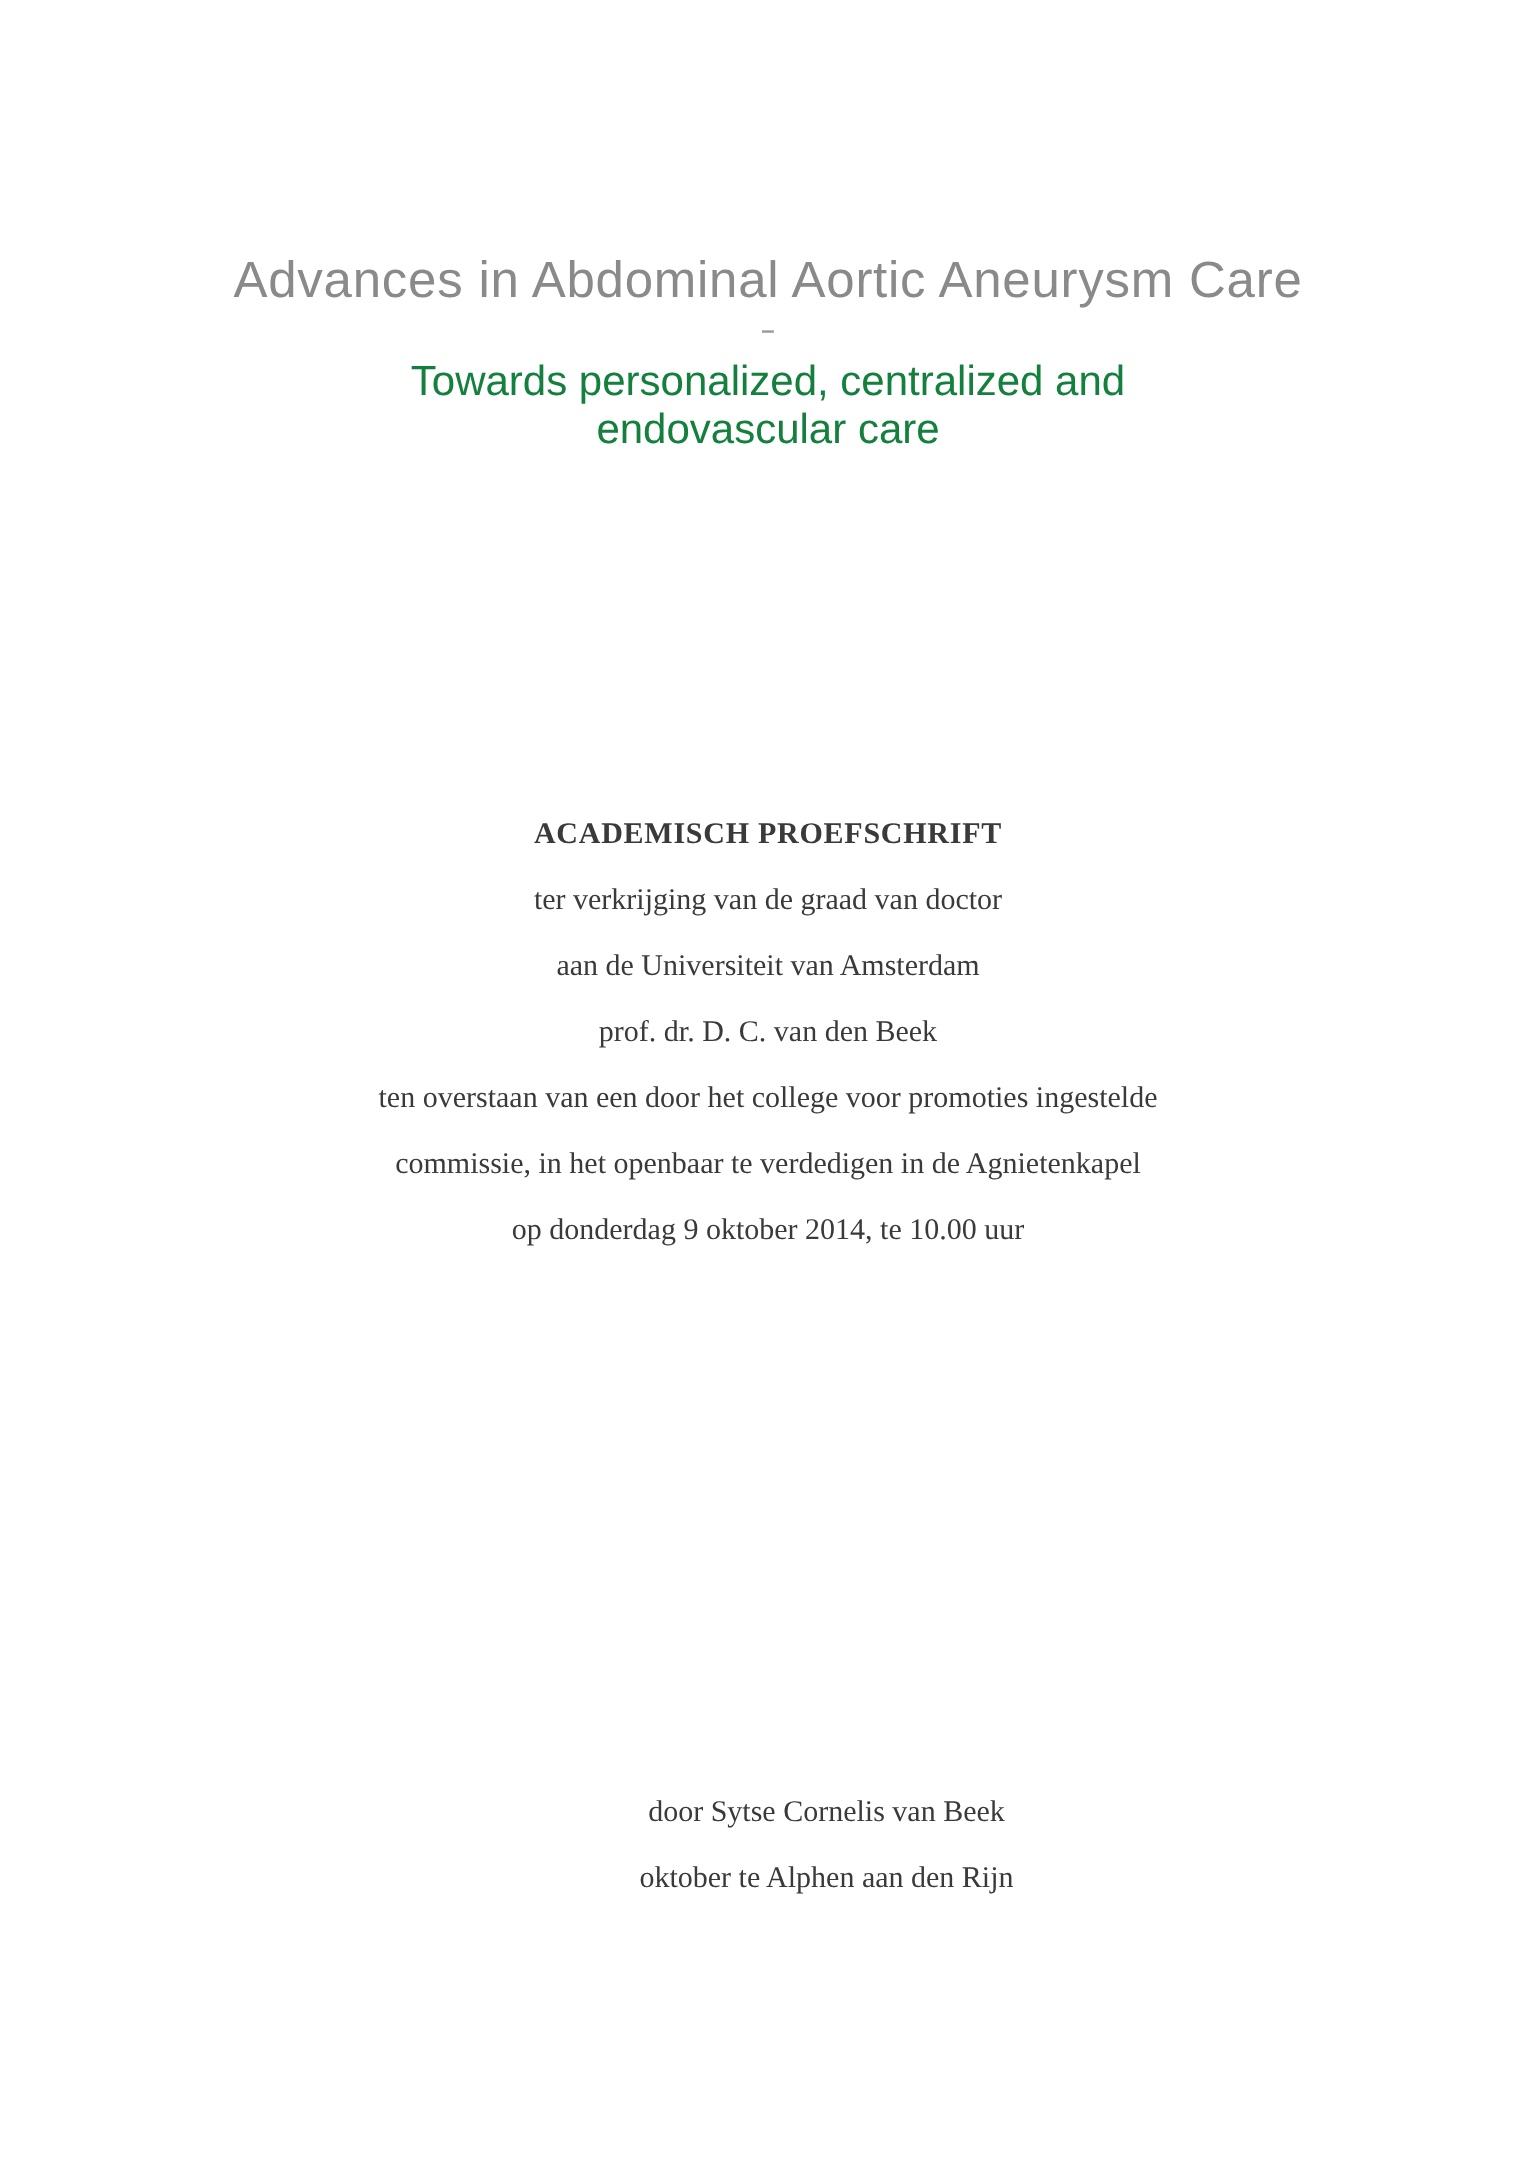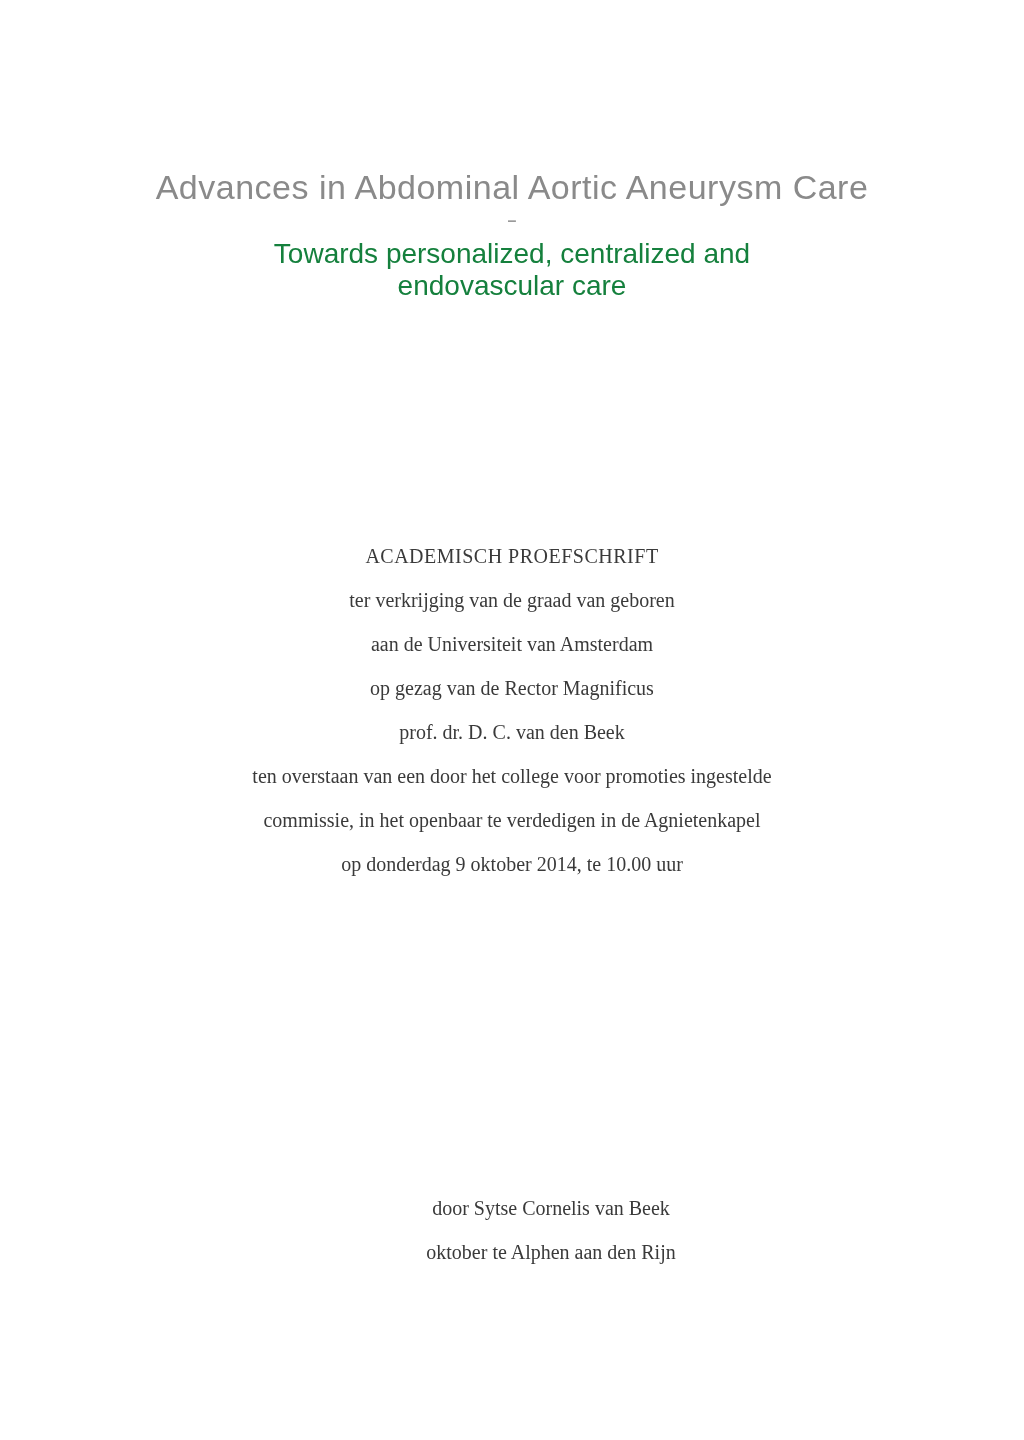--- a/index.html
+++ b/index.html
@@ -58,20 +58,21 @@
     left: 0;
     width: 1024px;
     text-align: center;
     color: #3a3a3a;
     font-family: "Liberation Serif", serif;
     font-size: 20px;
     line-height: 44px;
   }
   .proefschrift-heading {
     letter-spacing: 0.5px;
+    font-weight: bold;
   }
 
   
   .author-block {
     position: absolute;
     top: 1186px;
     left: 0;
     width: 1024px;
     text-align: center;
     color: #3a3a3a;
@@ -90,23 +91,22 @@
     <div class="main-title">Advances in Abdominal Aortic Aneurysm Care</div>
     <div class="title-dash">–</div>
     <div class="subtitle">
       <span class="sub-line">Towards personalized, centralized and</span>
       <span class="sub-line">endovascular care</span>
     </div>
   </div>
 
   <div class="proefschrift-block">
     <div class="proefschrift-heading">ACADEMISCH PROEFSCHRIFT</div>
-    <div>ter verkrijging van de graad van geboren</div>
+    <div>ter verkrijging van de graad van doctor</div>
     <div>aan de Universiteit van Amsterdam</div>
-    <div>op gezag van de Rector Magnificus</div>
     <div>prof. dr. D. C. van den Beek</div>
     <div>ten overstaan van een door het college voor promoties ingestelde</div>
     <div>commissie, in het openbaar te verdedigen in de Agnietenkapel</div>
     <div>op donderdag 9 oktober 2014, te 10.00 uur</div>
   </div>
 
   <div class="author-block">
     <div>door Sytse Cornelis van Beek</div>
     <div>oktober te  Alphen aan den Rijn</div>
   </div>

